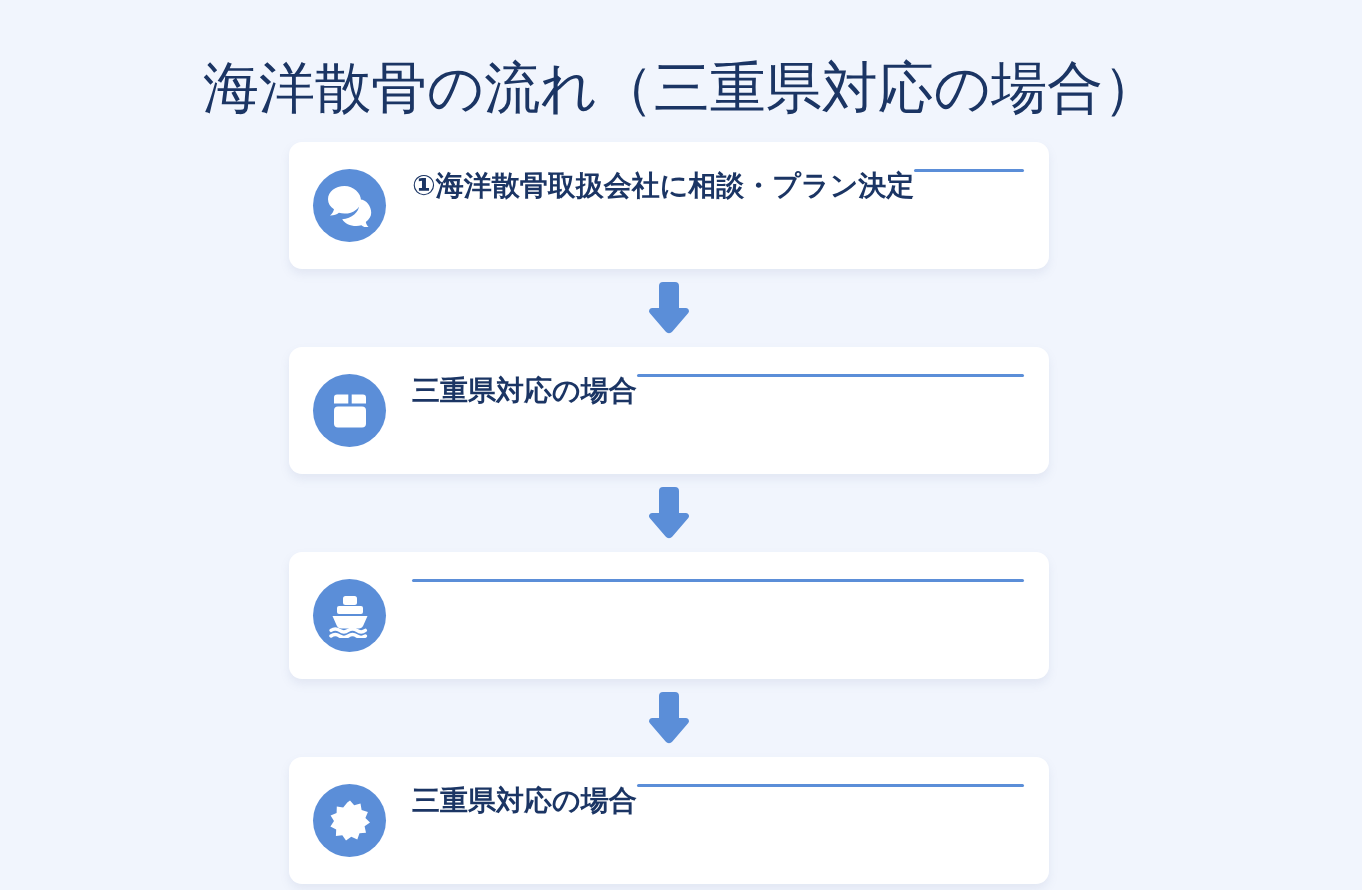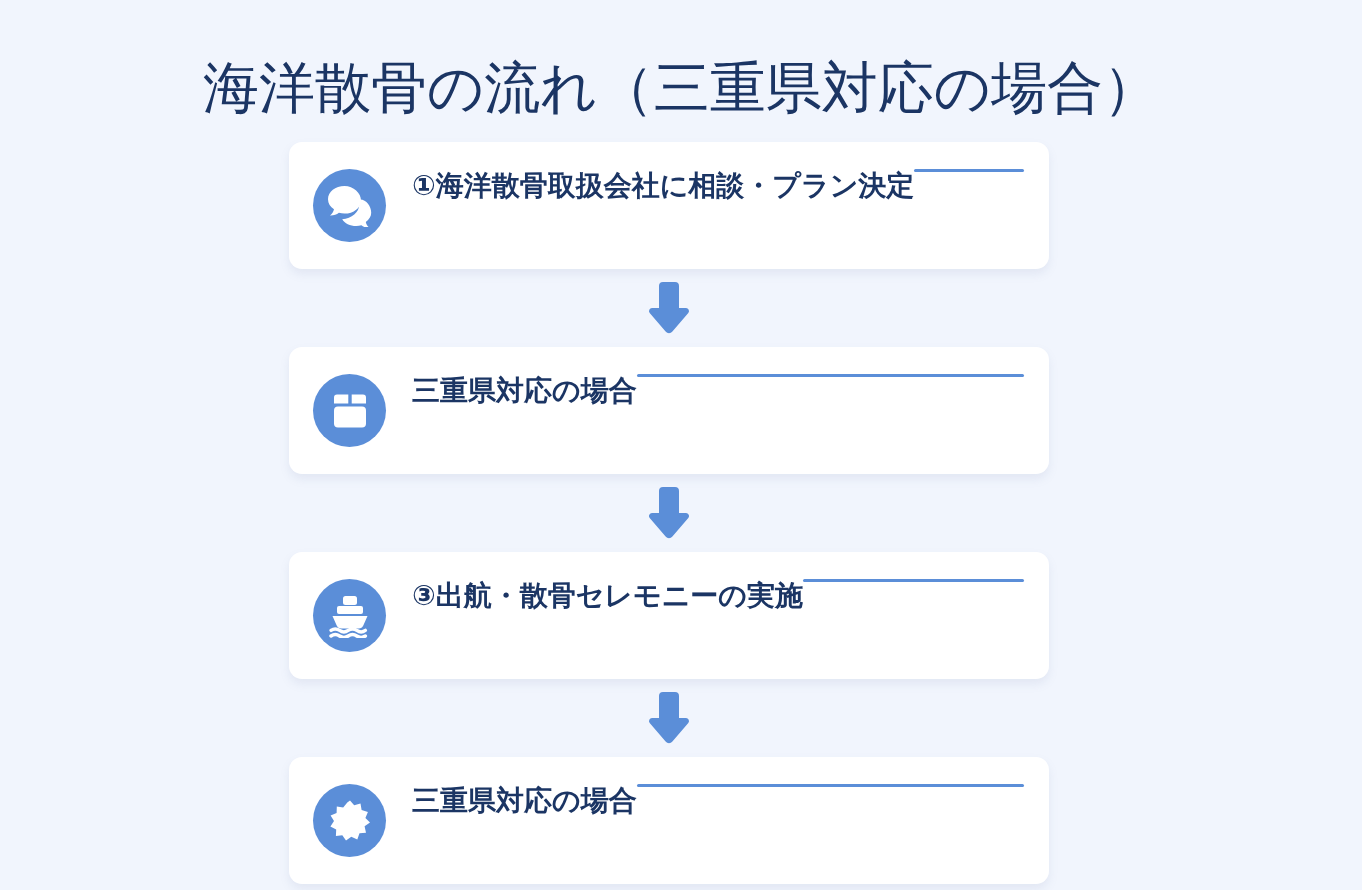--- a/index.html
+++ b/index.html
@@ -160,21 +160,20 @@
       <div class="card-icon">
         <svg width="46" height="44" viewBox="0 0 46 44" aria-hidden="true">
           <rect x="16" y="2" width="14" height="9" rx="2.5" fill="#ffffff"></rect>
           <rect x="10" y="12" width="26" height="8" rx="2" fill="#ffffff"></rect>
           <path fill="#ffffff" d="M5.5 22 h35 l-4.2 9.6 a5 5 0 0 1 -4.6 3 H14.3 a5 5 0 0 1 -4.6 -3 z"></path>
           <path fill="none" stroke="#ffffff" stroke-width="3.4" stroke-linecap="round" d="M4 36.4 q4.3 -3 8.6 0 t8.6 0 t8.6 0 t8.6 0"></path>
           <path fill="none" stroke="#ffffff" stroke-width="3.4" stroke-linecap="round" d="M4 42 q4.3 -3 8.6 0 t8.6 0 t8.6 0 t8.6 0"></path>
         </svg>
       </div>
       <div class="card-body">
-        <div class="card-label">③出航・散骨セレモニーの実施</div>
         <div class="card-rule"></div>
       </div>
     </div>
 
     <div class="arrow-wrap">
       <svg width="44" height="58" viewBox="0 0 44 58" aria-hidden="true">
         <path fill="#5b8ed8" d="M16 3 h12 a4 4 0 0 1 4 4 v22 h7 a3 3 0 0 1 2.3 4.9 L25.4 52.6 a4.5 4.5 0 0 1 -6.8 0 L2.7 33.9 A3 3 0 0 1 5 29 h7 V7 a4 4 0 0 1 4 -4 z"></path>
       </svg>
     </div>
 

